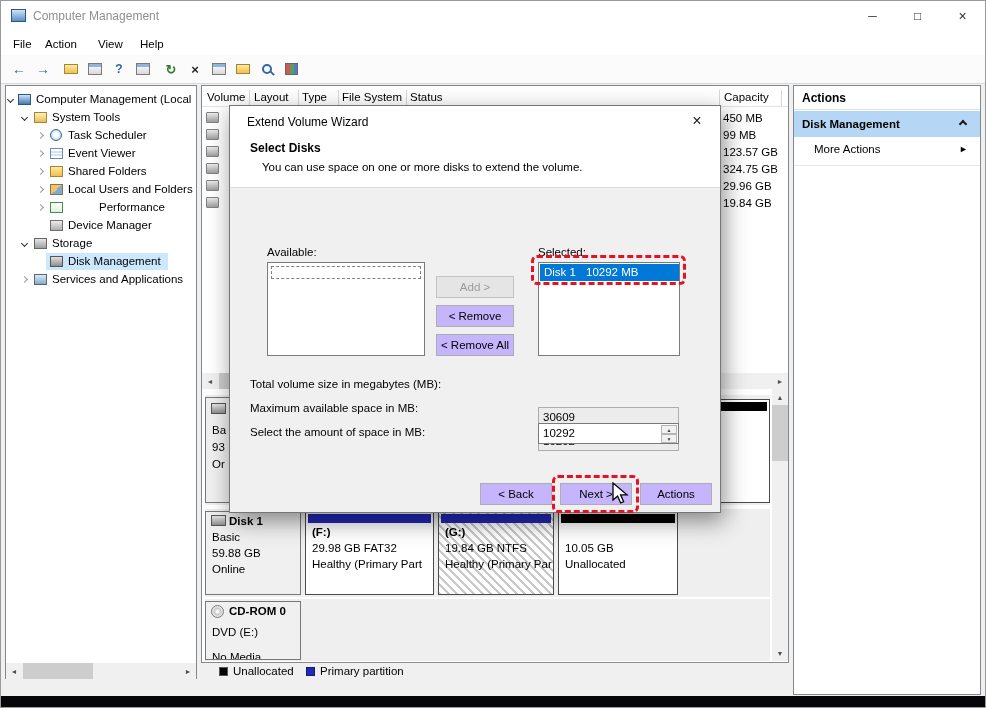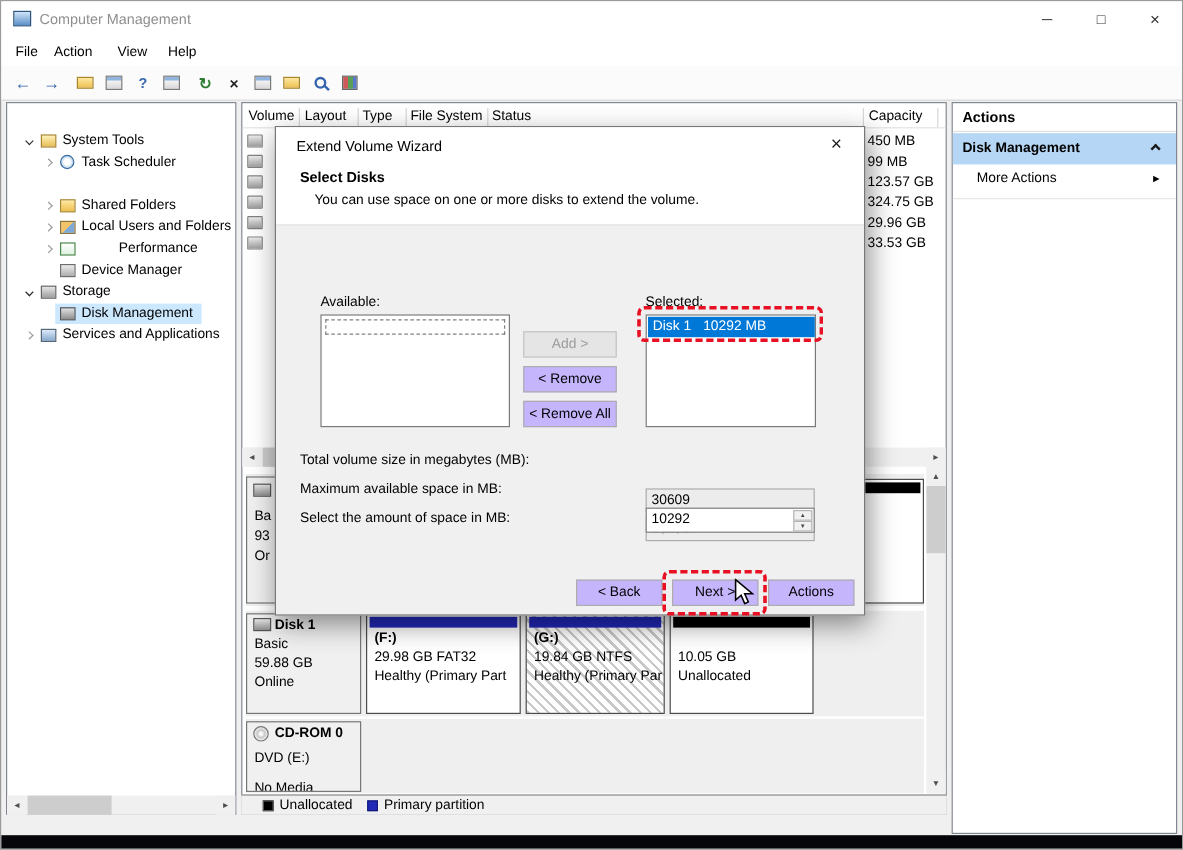--- a/index.html
+++ b/index.html
@@ -118,29 +118,39 @@
     </div>
   <div class="tb" style="left:256px;">
       <span class="i-mag"></span>
     </div>
   <div class="tb" style="left:280px;">
       <span class="i-grid"></span>
     </div>
 
   <div class="panel" style="left:4px;top:84px;width:192px;height:594px;"></div>
 
+  <div class="trow" style="top:90px;">
+    <span class="chev-d" style="left:2px;top:6px;"></span>
+    <span class="ti ti-computer" style="left:12px;top:3px;"></span>
+    <span class="lbl" style="left:30px;top:2px;">Computer Management (Local</span>
+  </div>
   <div class="trow" style="top:108px;">
     <span class="chev-d" style="left:16px;top:6px;"></span>
     <span class="ti ti-tools" style="left:28px;top:3px;"></span>
     <span class="lbl" style="left:46px;top:2px;">System Tools</span>
   </div>
   <div class="trow" style="top:126px;">
     <span class="chev-r" style="left:32px;top:6px;"></span>
     <span class="ti ti-clock" style="left:44px;top:2px;"></span>
     <span class="lbl" style="left:62px;top:2px;">Task Scheduler</span>
+  </div>
+  <div class="trow" style="top:144px;">
+    <span class="chev-r" style="left:32px;top:6px;"></span>
+    <span class="ti ti-log" style="left:44px;top:3px;"></span>
+    <span class="lbl" style="left:62px;top:2px;">Event Viewer</span>
   </div>
   <div class="trow" style="top:162px;">
     <span class="chev-r" style="left:32px;top:6px;"></span>
     <span class="ti ti-folder-share" style="left:44px;top:3px;"></span>
     <span class="lbl" style="left:62px;top:2px;">Shared Folders</span>
   </div>
   <div class="trow" style="top:180px;">
     <span class="chev-r" style="left:32px;top:6px;"></span>
     <span class="ti ti-users" style="left:44px;top:3px;"></span>
     <span class="lbl" style="left:62px;top:2px;">Local Users and Folders</span>
@@ -199,21 +209,21 @@
   <div class="vol-ic" style="top:128px;"></div>
   <div class="vol-ic" style="top:145px;"></div>
   <div class="vol-ic" style="top:162px;"></div>
   <div class="vol-ic" style="top:179px;"></div>
   <div class="vol-ic" style="top:196px;"></div>
   <span class="lbl" style="left:722px;top:111px;">450 MB</span>
   <span class="lbl" style="left:722px;top:128px;">99 MB</span>
   <span class="lbl" style="left:722px;top:145px;">123.57 GB</span>
   <span class="lbl" style="left:722px;top:162px;">324.75 GB</span>
   <span class="lbl" style="left:722px;top:179px;">29.96 GB</span>
-  <span class="lbl" style="left:722px;top:196px;">33.53 GB</span>
+  <span class="lbl" style="left:722px;top:196px;">19.84 GB</span>
 
   <div class="scrtrack" style="left:201px;top:372px;width:586px;height:16px;"></div>
   <div class="scrbtn" style="left:201px;top:372px;">
       <span>◄</span>
     </div>
   <div class="scrbtn" style="left:771px;top:372px;">
       <span>►</span>
     </div>
   <div class="thumb" style="left:218px;top:372px;width:110px;height:16px;"></div>
 

